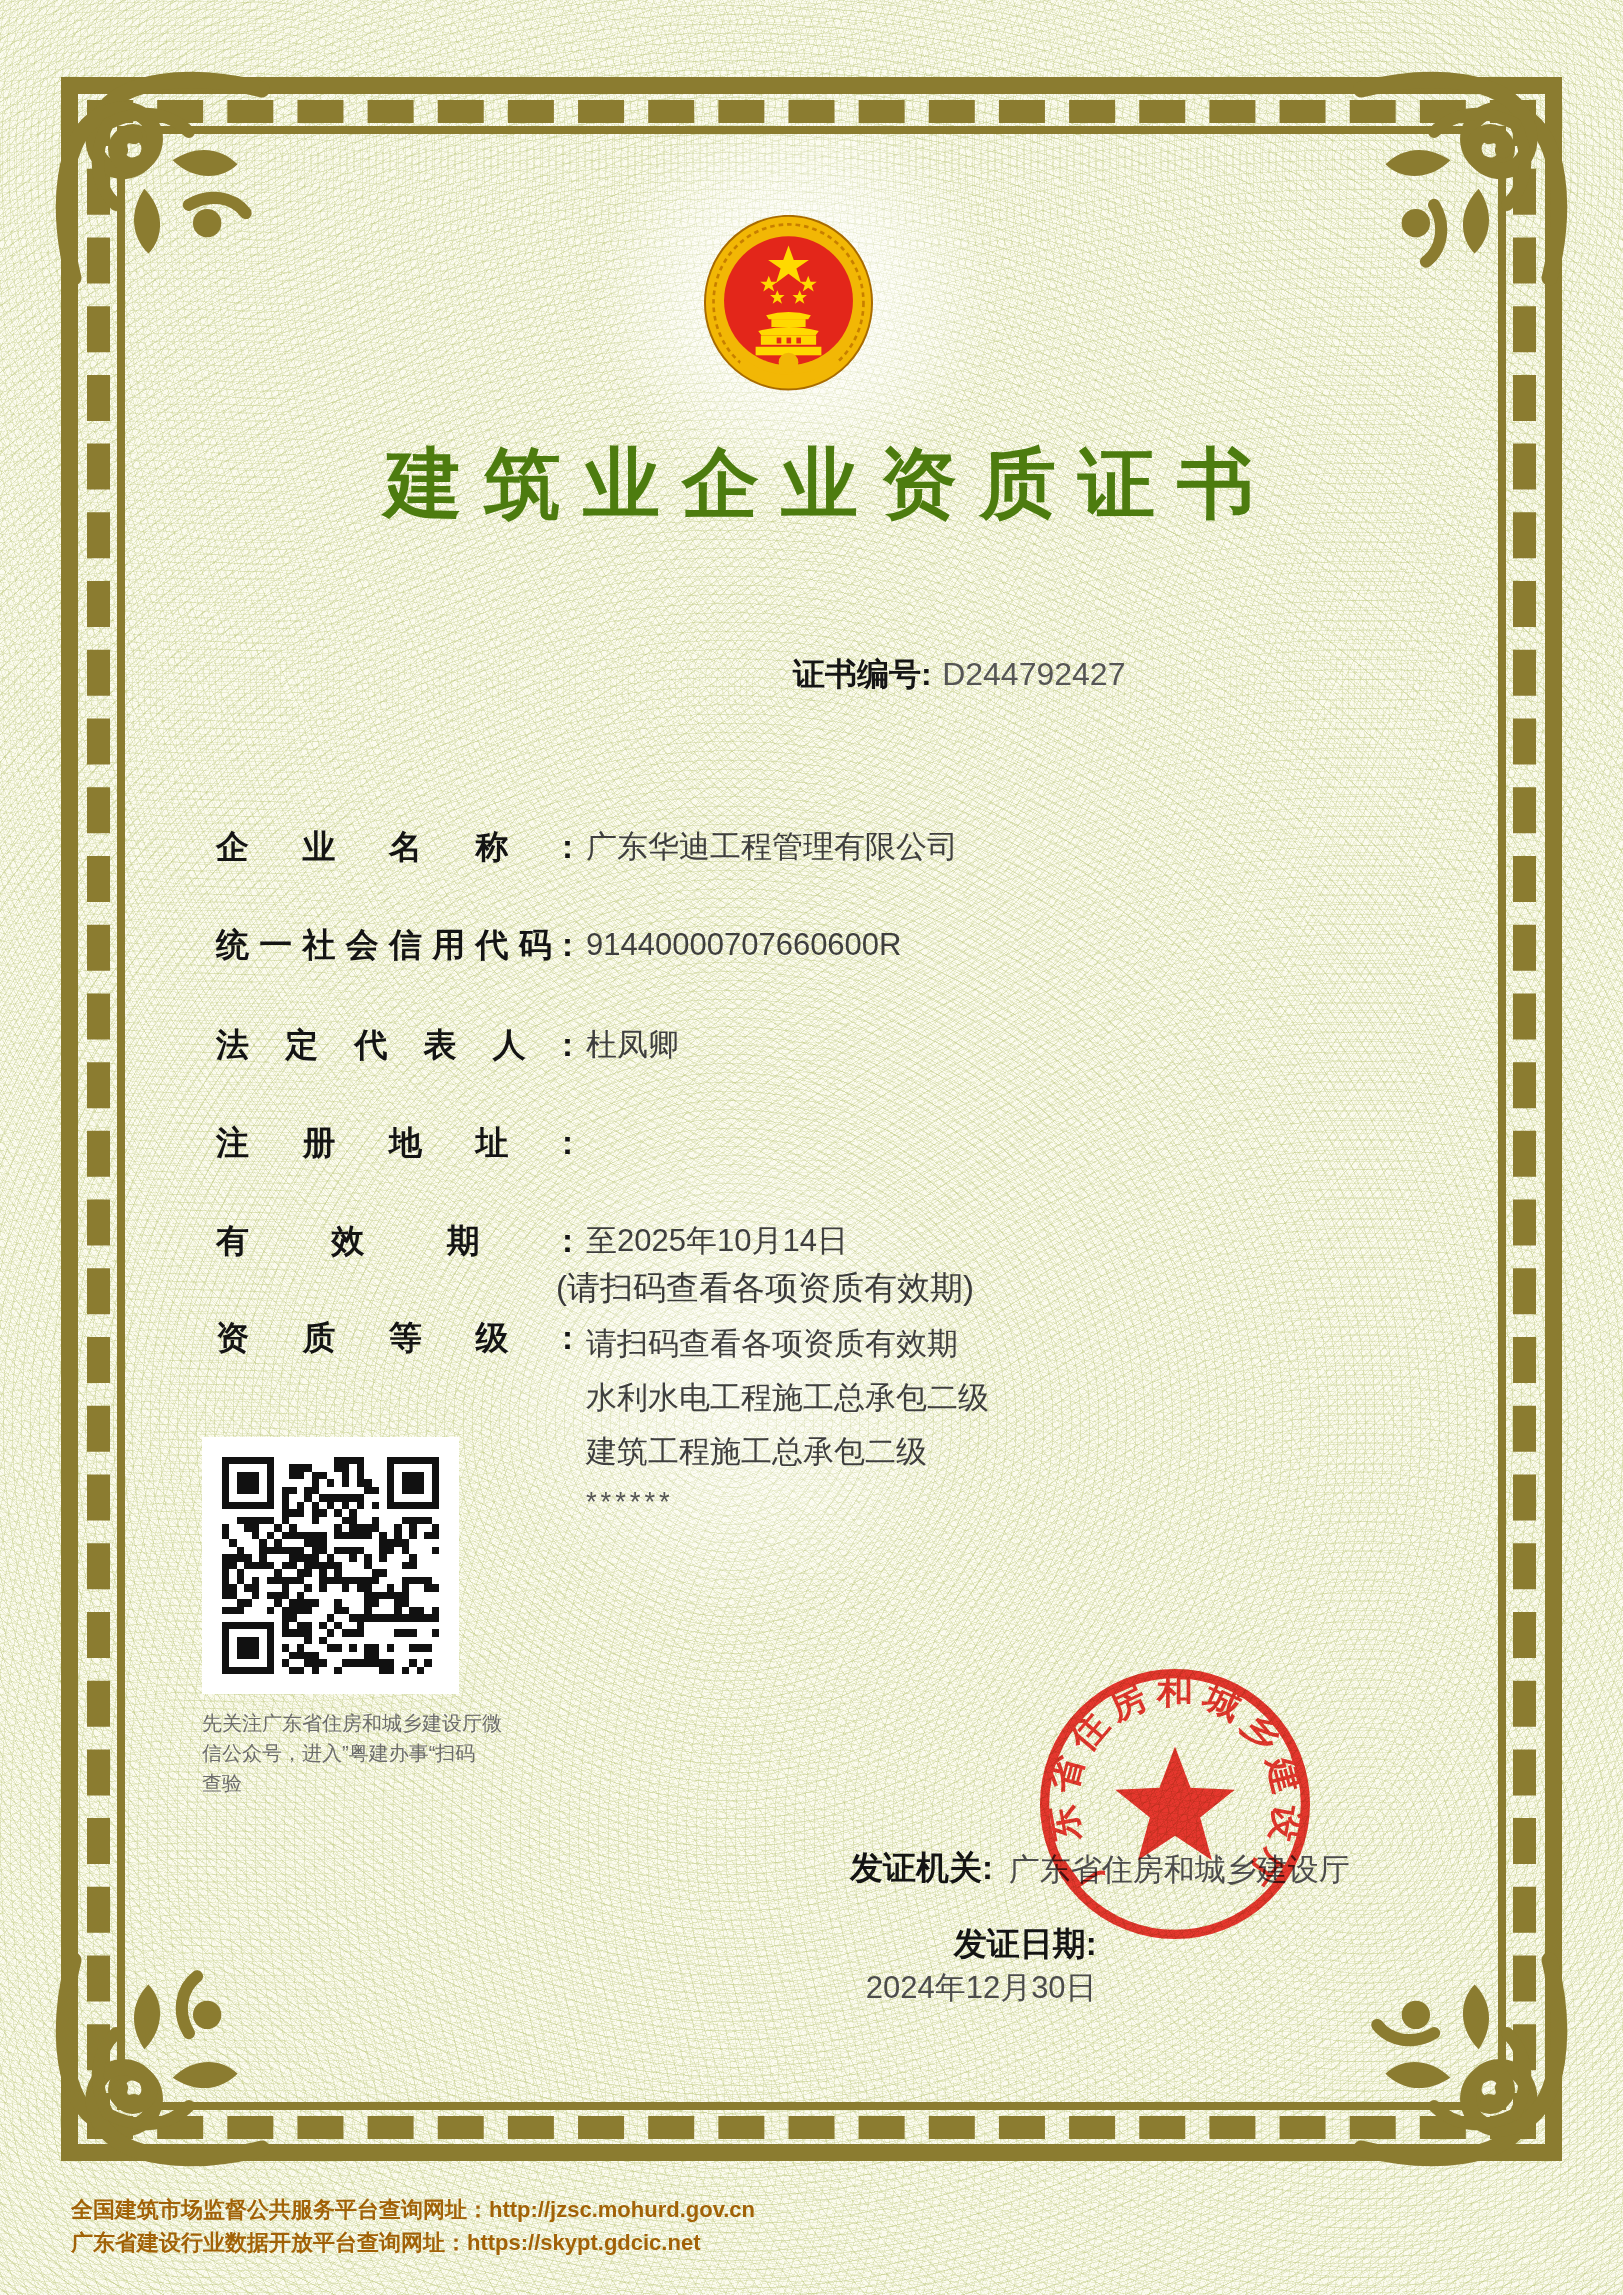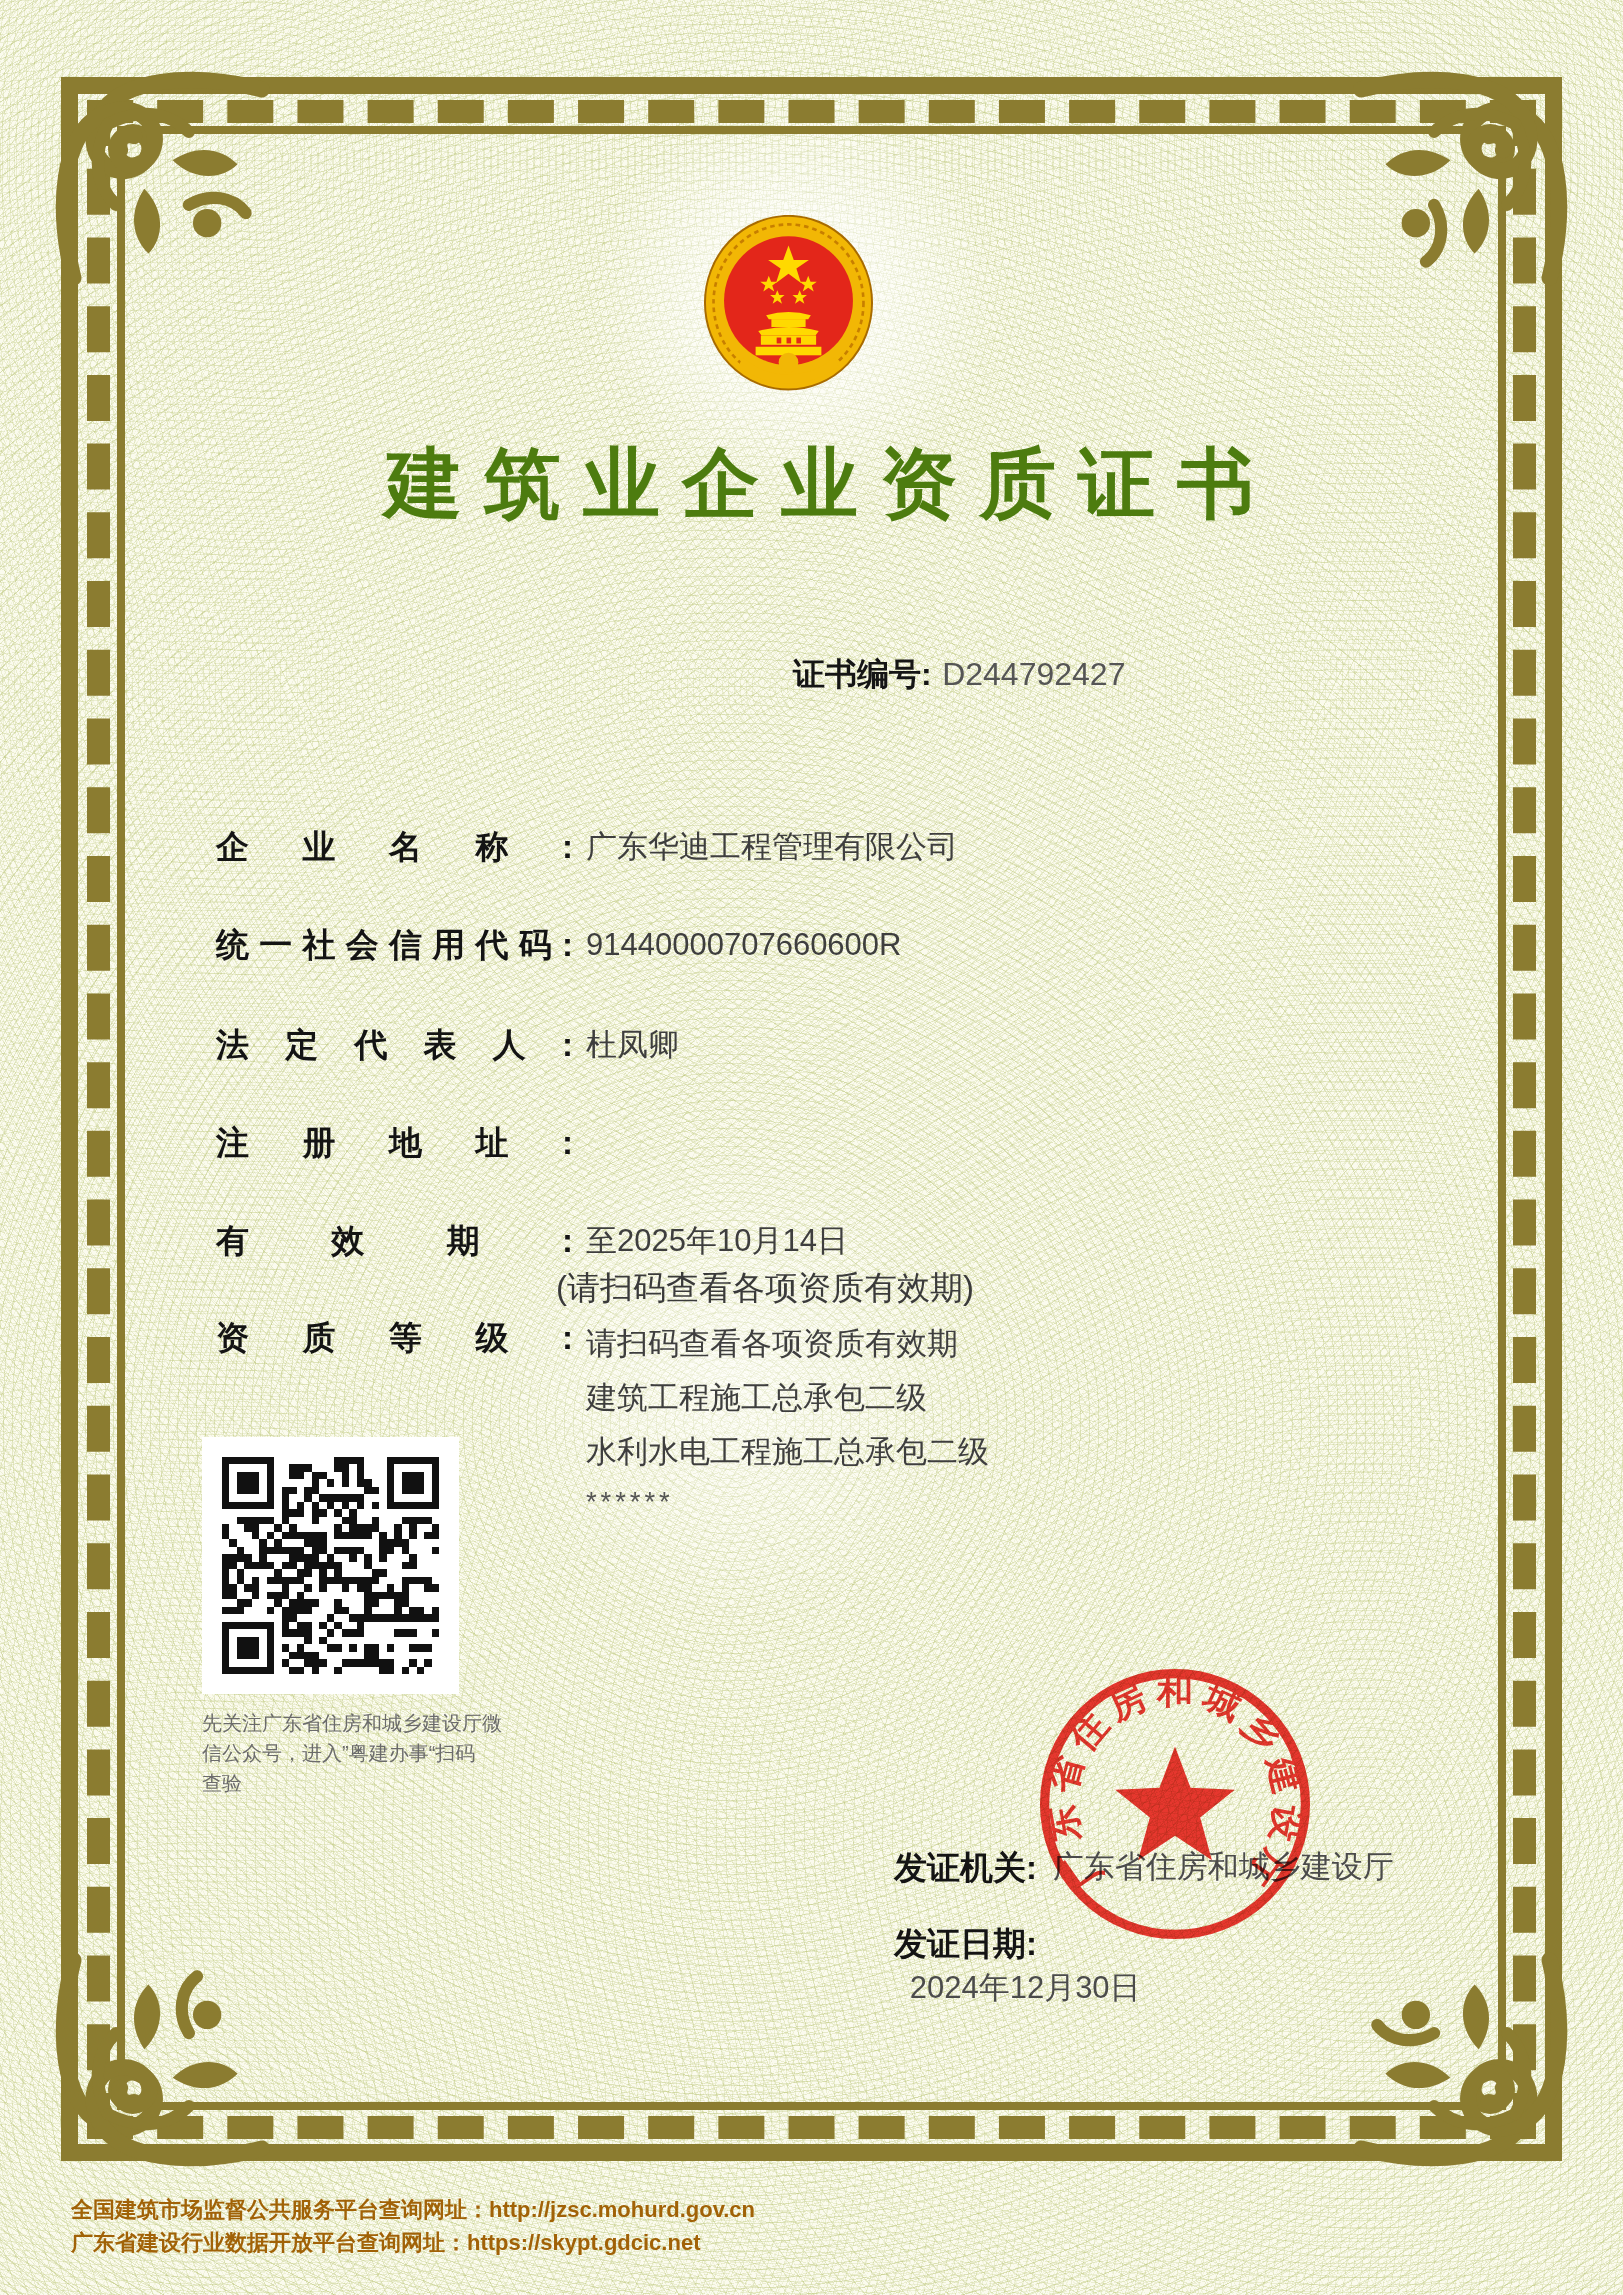--- a/index.html
+++ b/index.html
@@ -55,21 +55,21 @@
   }
   .fvalue{margin-left:13px;font-size:31px;color:#3e3e3e;line-height:42px;white-space:nowrap;}
   .fnote{position:absolute;left:556px;top:1266px;font-size:33px;color:#3a3a3a;}
   .qlist .fvalue{line-height:54px;}
   .qlist .stars{font-size:27.5px;color:#555;letter-spacing:3.9px;line-height:46px;}
   
   .qr-panel{position:absolute;left:202px;top:1437px;width:257px;height:257px;background:#fff;}
   .qr-panel svg{position:absolute;left:19.6px;top:19.6px;}
   .qr-caption{position:absolute;left:202px;top:1708px;width:393px;font-size:20px;color:#6b6b6b;line-height:30px;}
   
-  .irow{position:absolute;display:flex;align-items:flex-start;white-space:nowrap;margin-left:44px;}
+  .irow{position:absolute;display:flex;align-items:flex-end;white-space:nowrap;}
   .irow .lbl{font-size:33px;font-weight:700;color:#141414;}
   .irow .val{margin-left:15.7px;font-size:31px;color:#4b4b4b;}
   .irow.org {left:850px;top:1846px;}
   .irow.date{left:850px;top:1922px;flex-direction:column;}
   
   .seal{position:absolute;left:1036px;top:1665px;width:278px;height:278px;opacity:.9;mix-blend-mode:multiply;}
   .seal text{font-family:"Liberation Sans","DejaVu Sans",sans-serif;font-size:55px;font-weight:700;fill:#e8221a;}
   
   .footer{position:absolute;left:71px;top:2193px;font-size:22px;font-weight:600;color:#a16207;line-height:33px;}
 </style>
@@ -193,22 +193,22 @@
 </div>
 <div class="frow" style="top:1220px;">
   <span class="flabel">有效期:</span>
   <span class="fvalue">至2025年10月14日</span>
 </div>
 <div class="fnote">(请扫码查看各项资质有效期)</div>
 <div class="frow qlist" style="top:1317px;">
   <span class="flabel">资质等级:</span>
   <span style="margin-left:13px;display:flex;flex-direction:column;">
     <span class="fvalue" style="margin-left:0;">请扫码查看各项资质有效期</span>
+    <span class="fvalue" style="margin-left:0;">水利水电工程施工总承包二级</span>
     <span class="fvalue" style="margin-left:0;">建筑工程施工总承包二级</span>
-    <span class="fvalue" style="margin-left:0;">水利水电工程施工总承包二级</span>
     <span class="fvalue stars" style="margin-left:0;">******</span>
   </span>
 </div>
 
 <div class="qr-panel">
   <svg id="qr-svg" viewBox="0 0 29 29" width="217" height="217" shape-rendering="crispEdges">
       <rect x="0" y="0" width="7" height="7" fill="#111"></rect>
       <rect x="1" y="1" width="5" height="5" fill="#fff"></rect>
       <rect x="2" y="2" width="3" height="3" fill="#111"></rect>
       <rect x="22" y="0" width="7" height="7" fill="#111"></rect>

